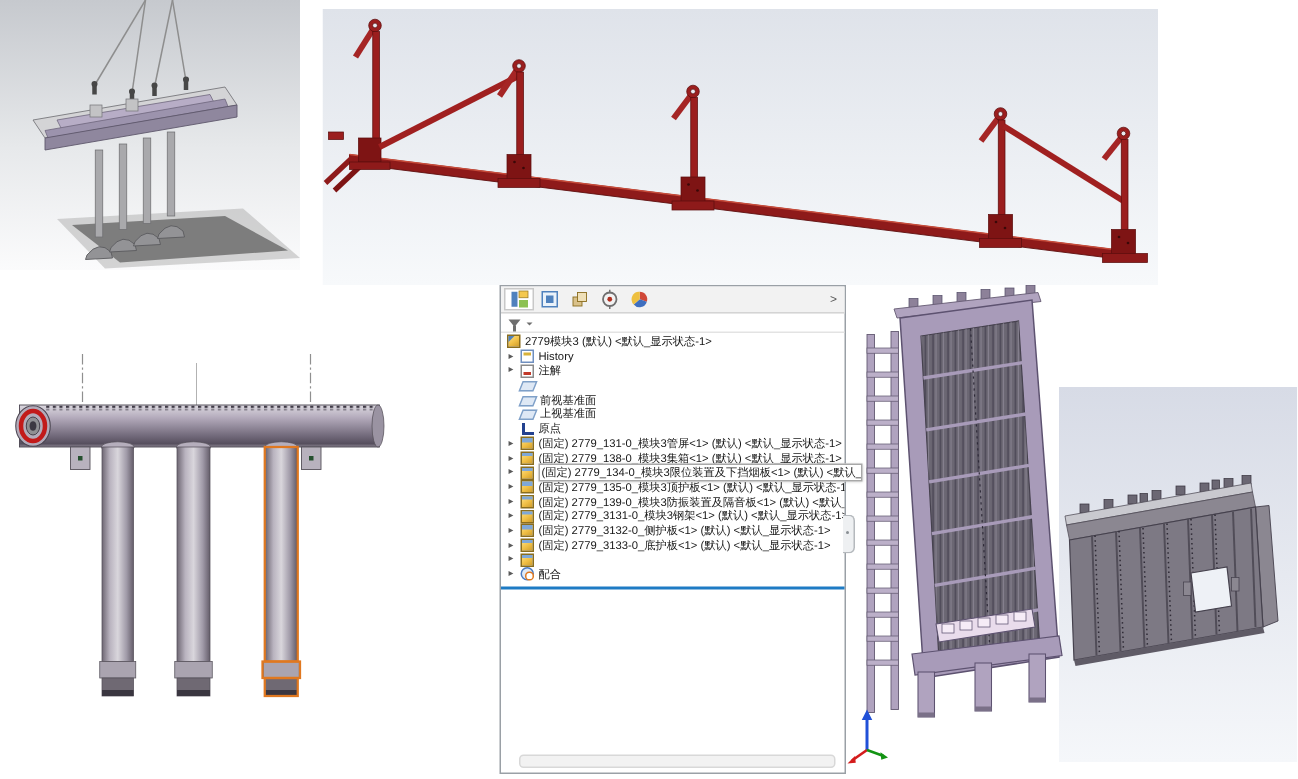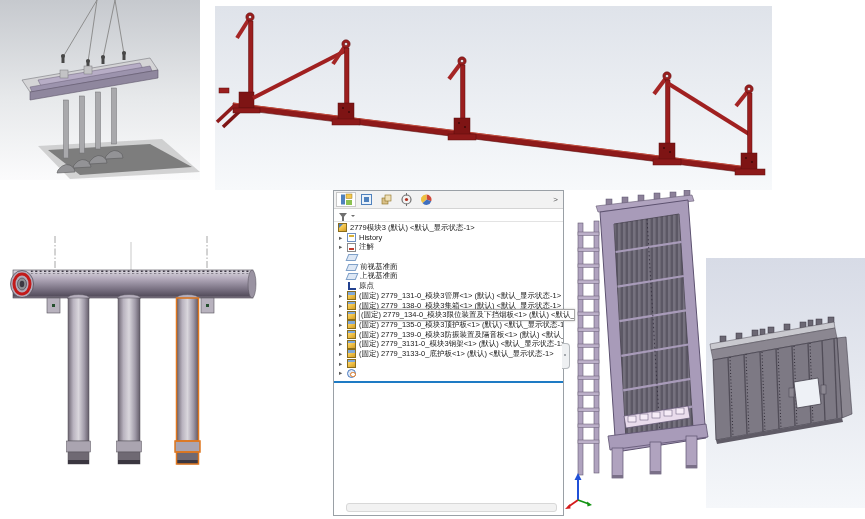--- a/index.html
+++ b/index.html
@@ -492,29 +492,35 @@
         <span class="lbl">(固定) 2779_139-0_模块3防振装置及隔音板&lt;1&gt; (默认) &lt;默认_显示状态-1&gt;</span>
       </div>
       <div class="trow">
         <span class="arr">▸</span>
         <span class="ic ic-comp"></span>
         <span class="lbl">(固定) 2779_3131-0_模块3钢架&lt;1&gt; (默认) &lt;默认_显示状态-1&gt;</span>
       </div>
       <div class="trow">
         <span class="arr">▸</span>
         <span class="ic ic-comp"></span>
+        <span class="lbl">(固定) 2779_3132-0_侧护板&lt;1&gt; (默认) &lt;默认_显示状态-1&gt;</span>
+      </div>
+      <div class="trow">
+        <span class="arr">▸</span>
+        <span class="ic ic-comp"></span>
         <span class="lbl">(固定) 2779_3133-0_底护板&lt;1&gt; (默认) &lt;默认_显示状态-1&gt;</span>
       </div>
       <div class="trow">
         <span class="arr">▸</span>
         <span class="ic ic-comp"></span>
       </div>
       <div class="trow">
         <span class="arr">▸</span>
         <span class="ic ic-mates"></span>
+        <span class="lbl">配合</span>
       </div>
     </div>
 
     <div id="rollback-bar"></div>
     <div id="hscrollbar"></div>
     <div id="collapse-handle"></div>
   </div>
 
 </div>
 

